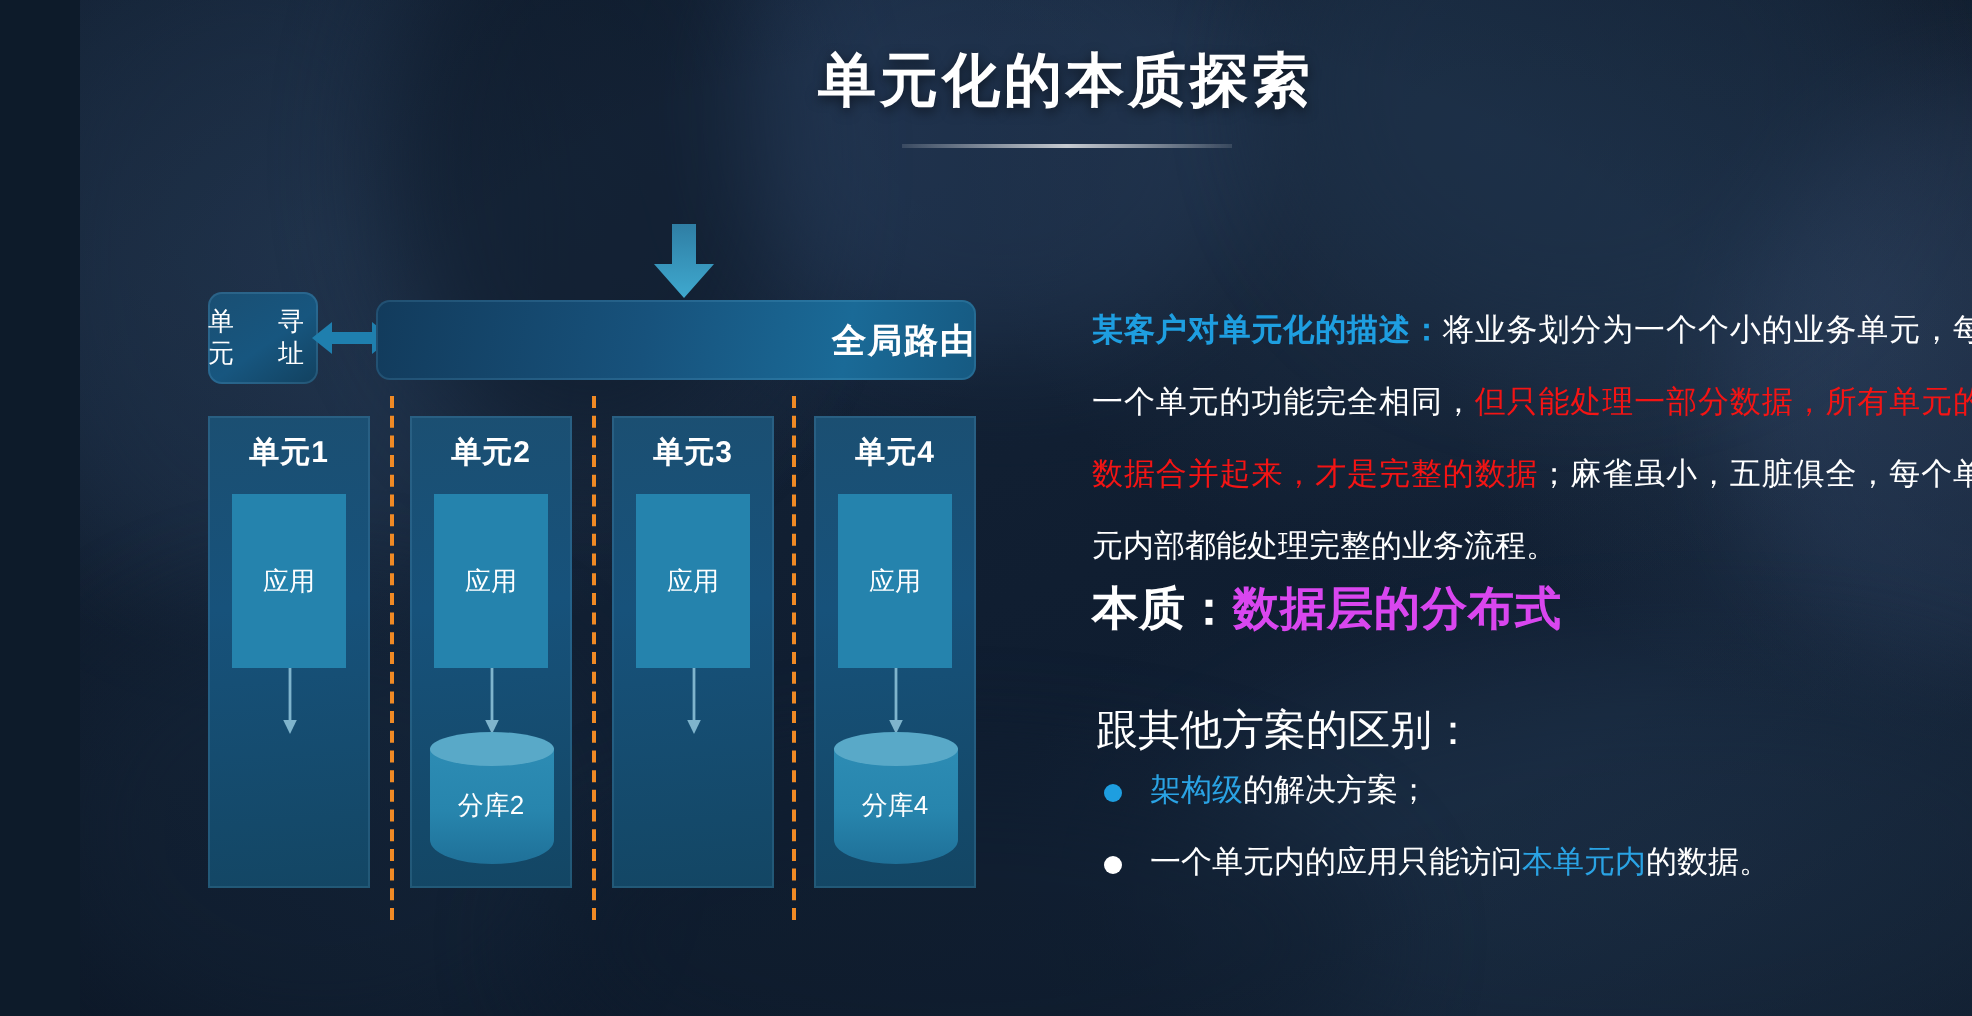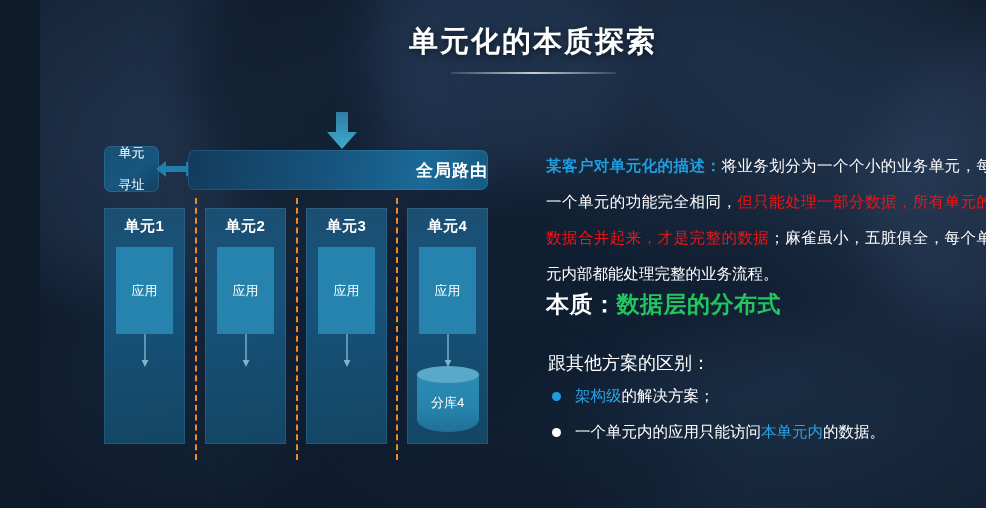--- a/index.html
+++ b/index.html
@@ -83,21 +83,21 @@
     width: 32px; height: 38px;
   }
 
   .addr-box {
     position: absolute;
     left: 64px; top: 146px;
     width: 55px; height: 46px;
     border-radius: 7px;
     background: linear-gradient(145deg, #1a4f73 0%, #17567f 55%, #12415f 100%);
     box-shadow: inset 0 0 0 1px rgba(120,190,230,0.18);
-    display: flex; flex-direction: column;
+    display: flex; 
     align-items: center; justify-content: center;
     font-size: 13px; line-height: 1.25; font-weight: normal;
     color: #ffffff;
     gap: 15px;
   }
 
   .bi-arrow {
     position: absolute;
     left: 116px; top: 160px;
     width: 40px; height: 18px;
@@ -193,26 +193,26 @@
   }
   .t-blue { color: #1e9ee0; font-weight: bold; }
   .t-red  { color: #f41414; }
 
   .essence {
     position: absolute;
     top: 289px; left: 0;
     font-size: 23px; font-weight: bold; letter-spacing: .5px;
     color: #ffffff;
   }
-  .essence .hl { color: #22c55e; }
+  .essence .hl { color: #d946ef; }
 
   .sub-lead {
     position: absolute;
     top: 351px; left: 2px;
-    font-size: 18px; color: #ffffff;
+    font-size: 21px; color: #ffffff;
   }
 
   .bullets { position: absolute; top: 385px; left: 2px; width: 440px; }
   .bullet-row {
     display: flex; align-items: flex-start;
     margin-bottom: 14px;
     font-size: 15.5px; line-height: 22px; color: #ffffff;
   }
   .dot {
     width: 9px; height: 9px; border-radius: 50%;
@@ -293,20 +293,25 @@
         <div class="unit-title">单元2</div>
         <div class="app-box">
           <span>应用</span>
         </div>
         <div class="link-arrow">
           <svg width="10" height="34" viewBox="0 0 10 34">
             <line x1="5" y1="0" x2="5" y2="27" stroke="#7fb4cc" stroke-width="1.4"></line>
             <polygon points="5,33 1.6,26 8.4,26" fill="#7fb4cc"></polygon>
           </svg>
         </div>
+        <div class="db-cyl">
+          <div class="cyl-body"></div>
+          <div class="cyl-top"></div>
+          <div class="cyl-label">分库2</div>
+        </div>
       </div>
 
       <div class="unit-col">
         <div class="unit-title">单元3</div>
         <div class="app-box">
           <span>应用</span>
         </div>
         <div class="link-arrow">
           <svg width="10" height="34" viewBox="0 0 10 34">
             <line x1="5" y1="0" x2="5" y2="27" stroke="#7fb4cc" stroke-width="1.4"></line>

